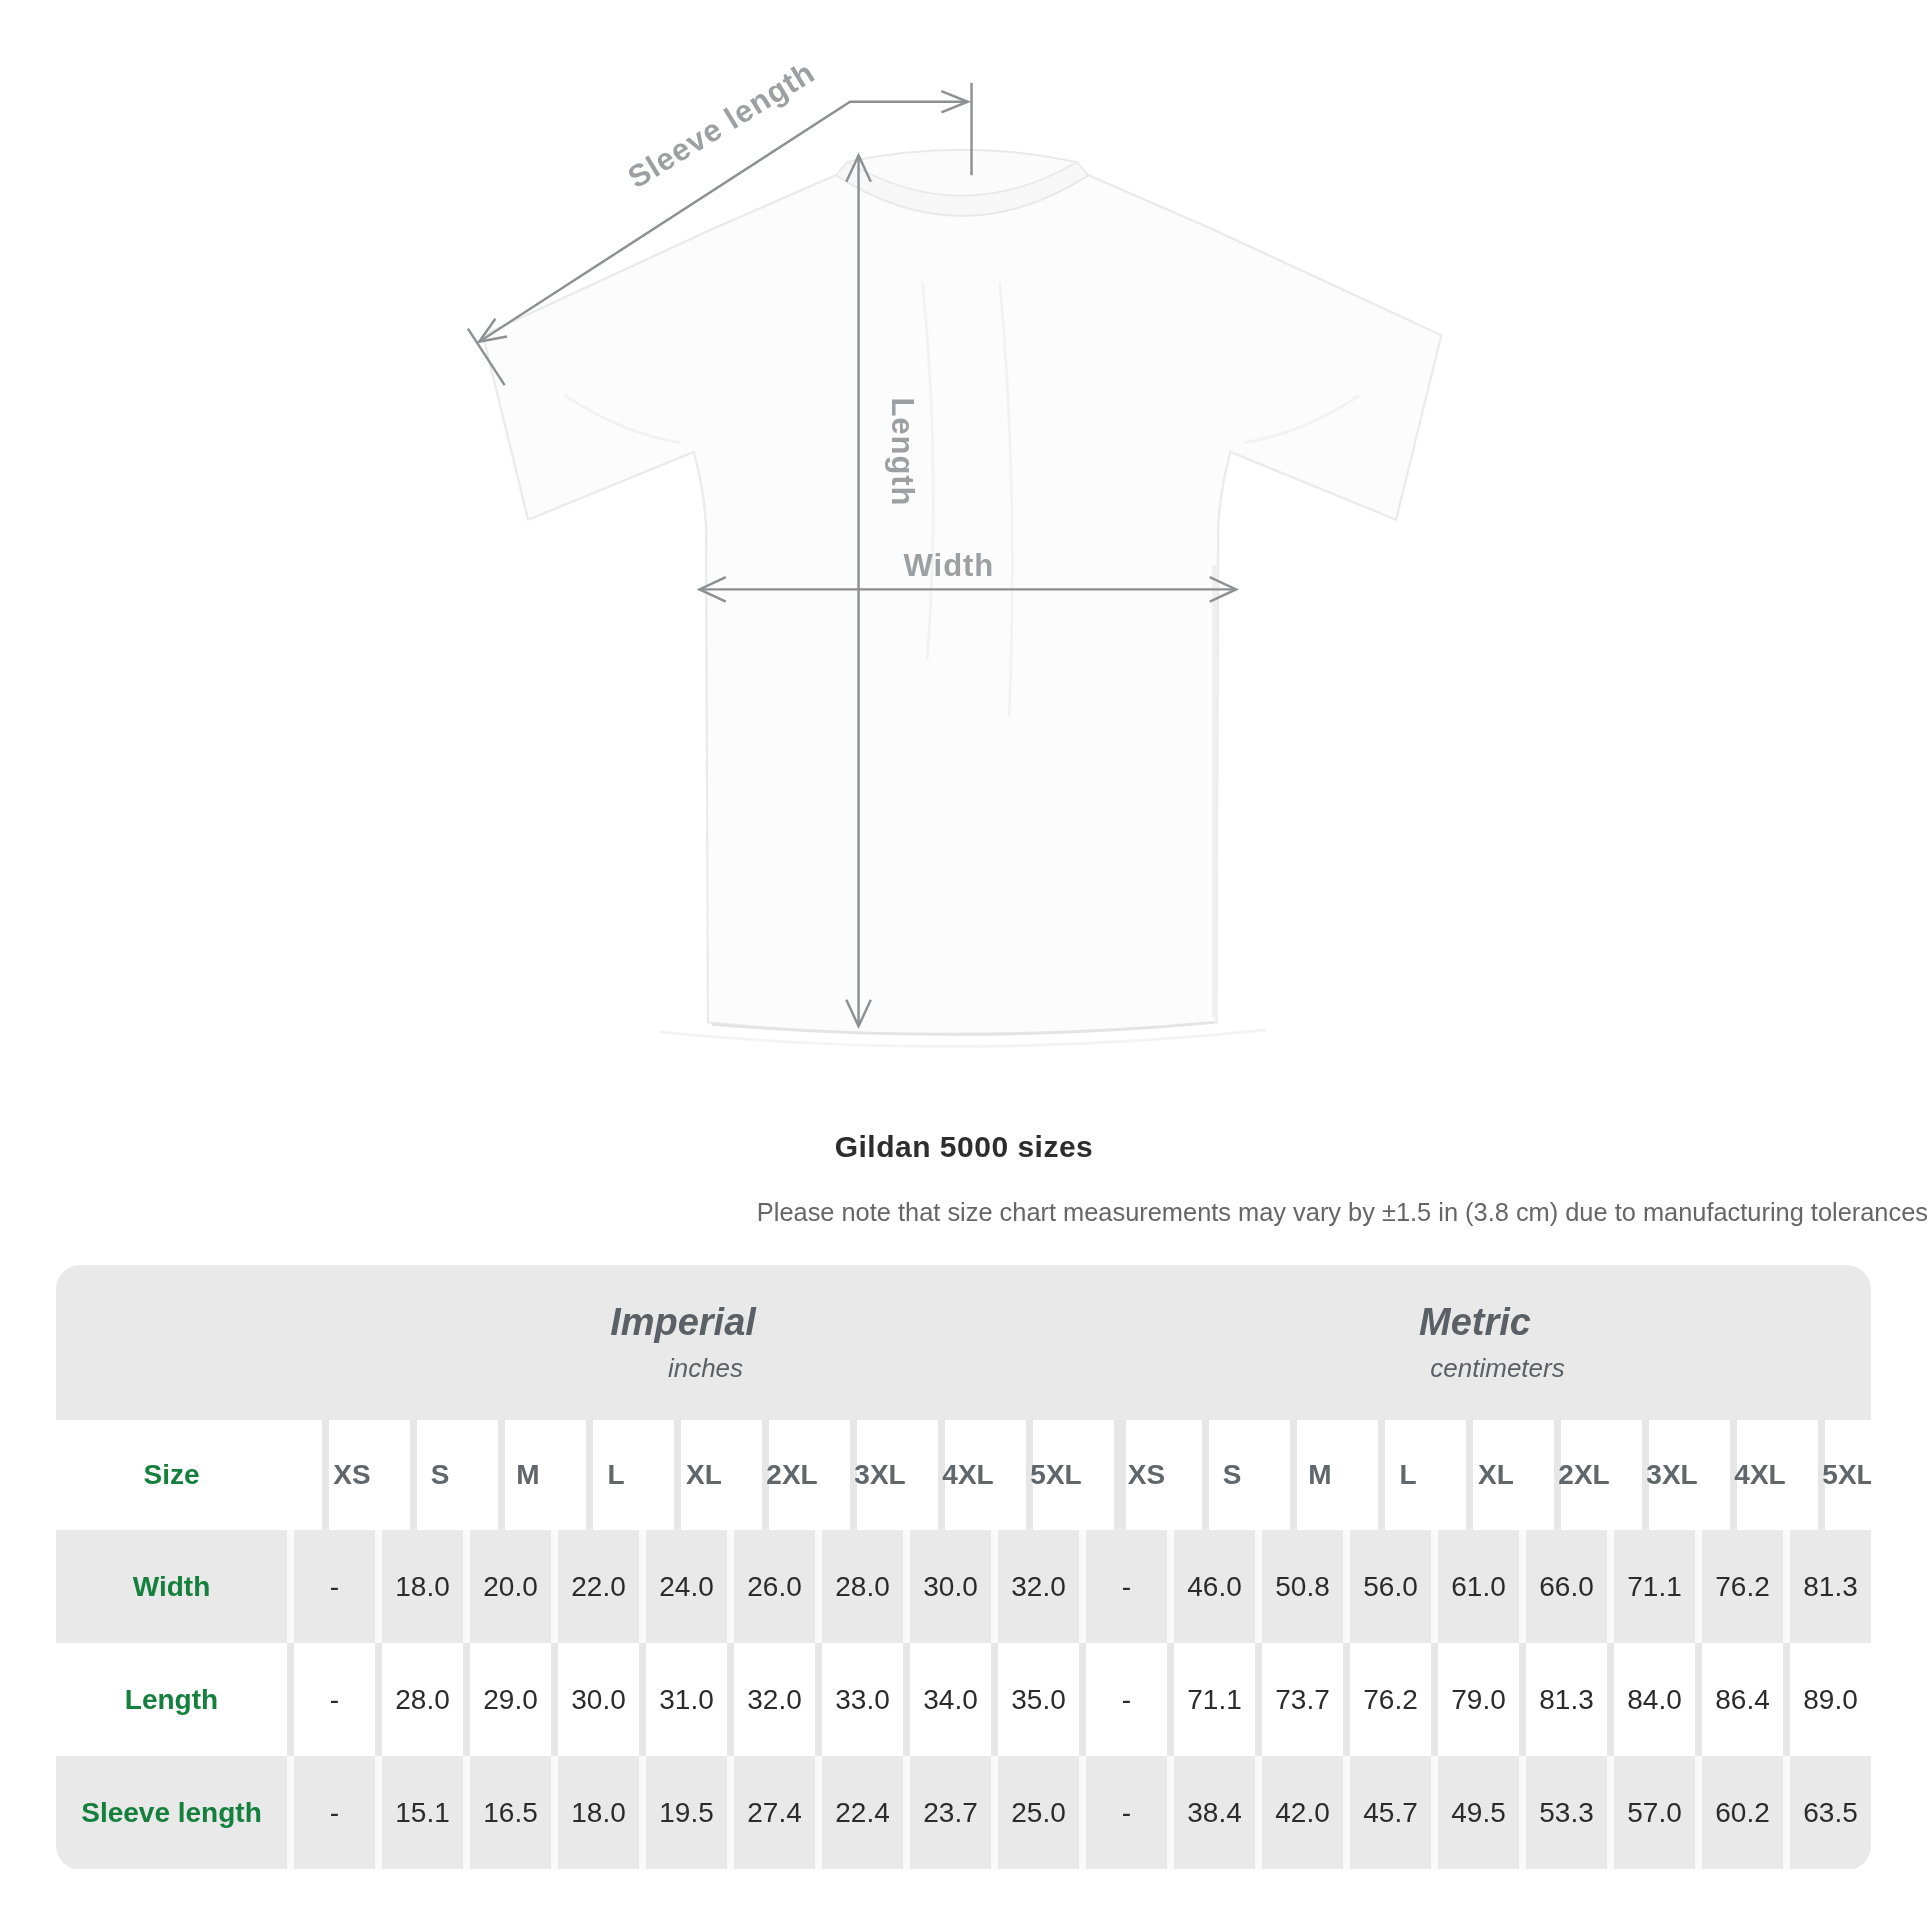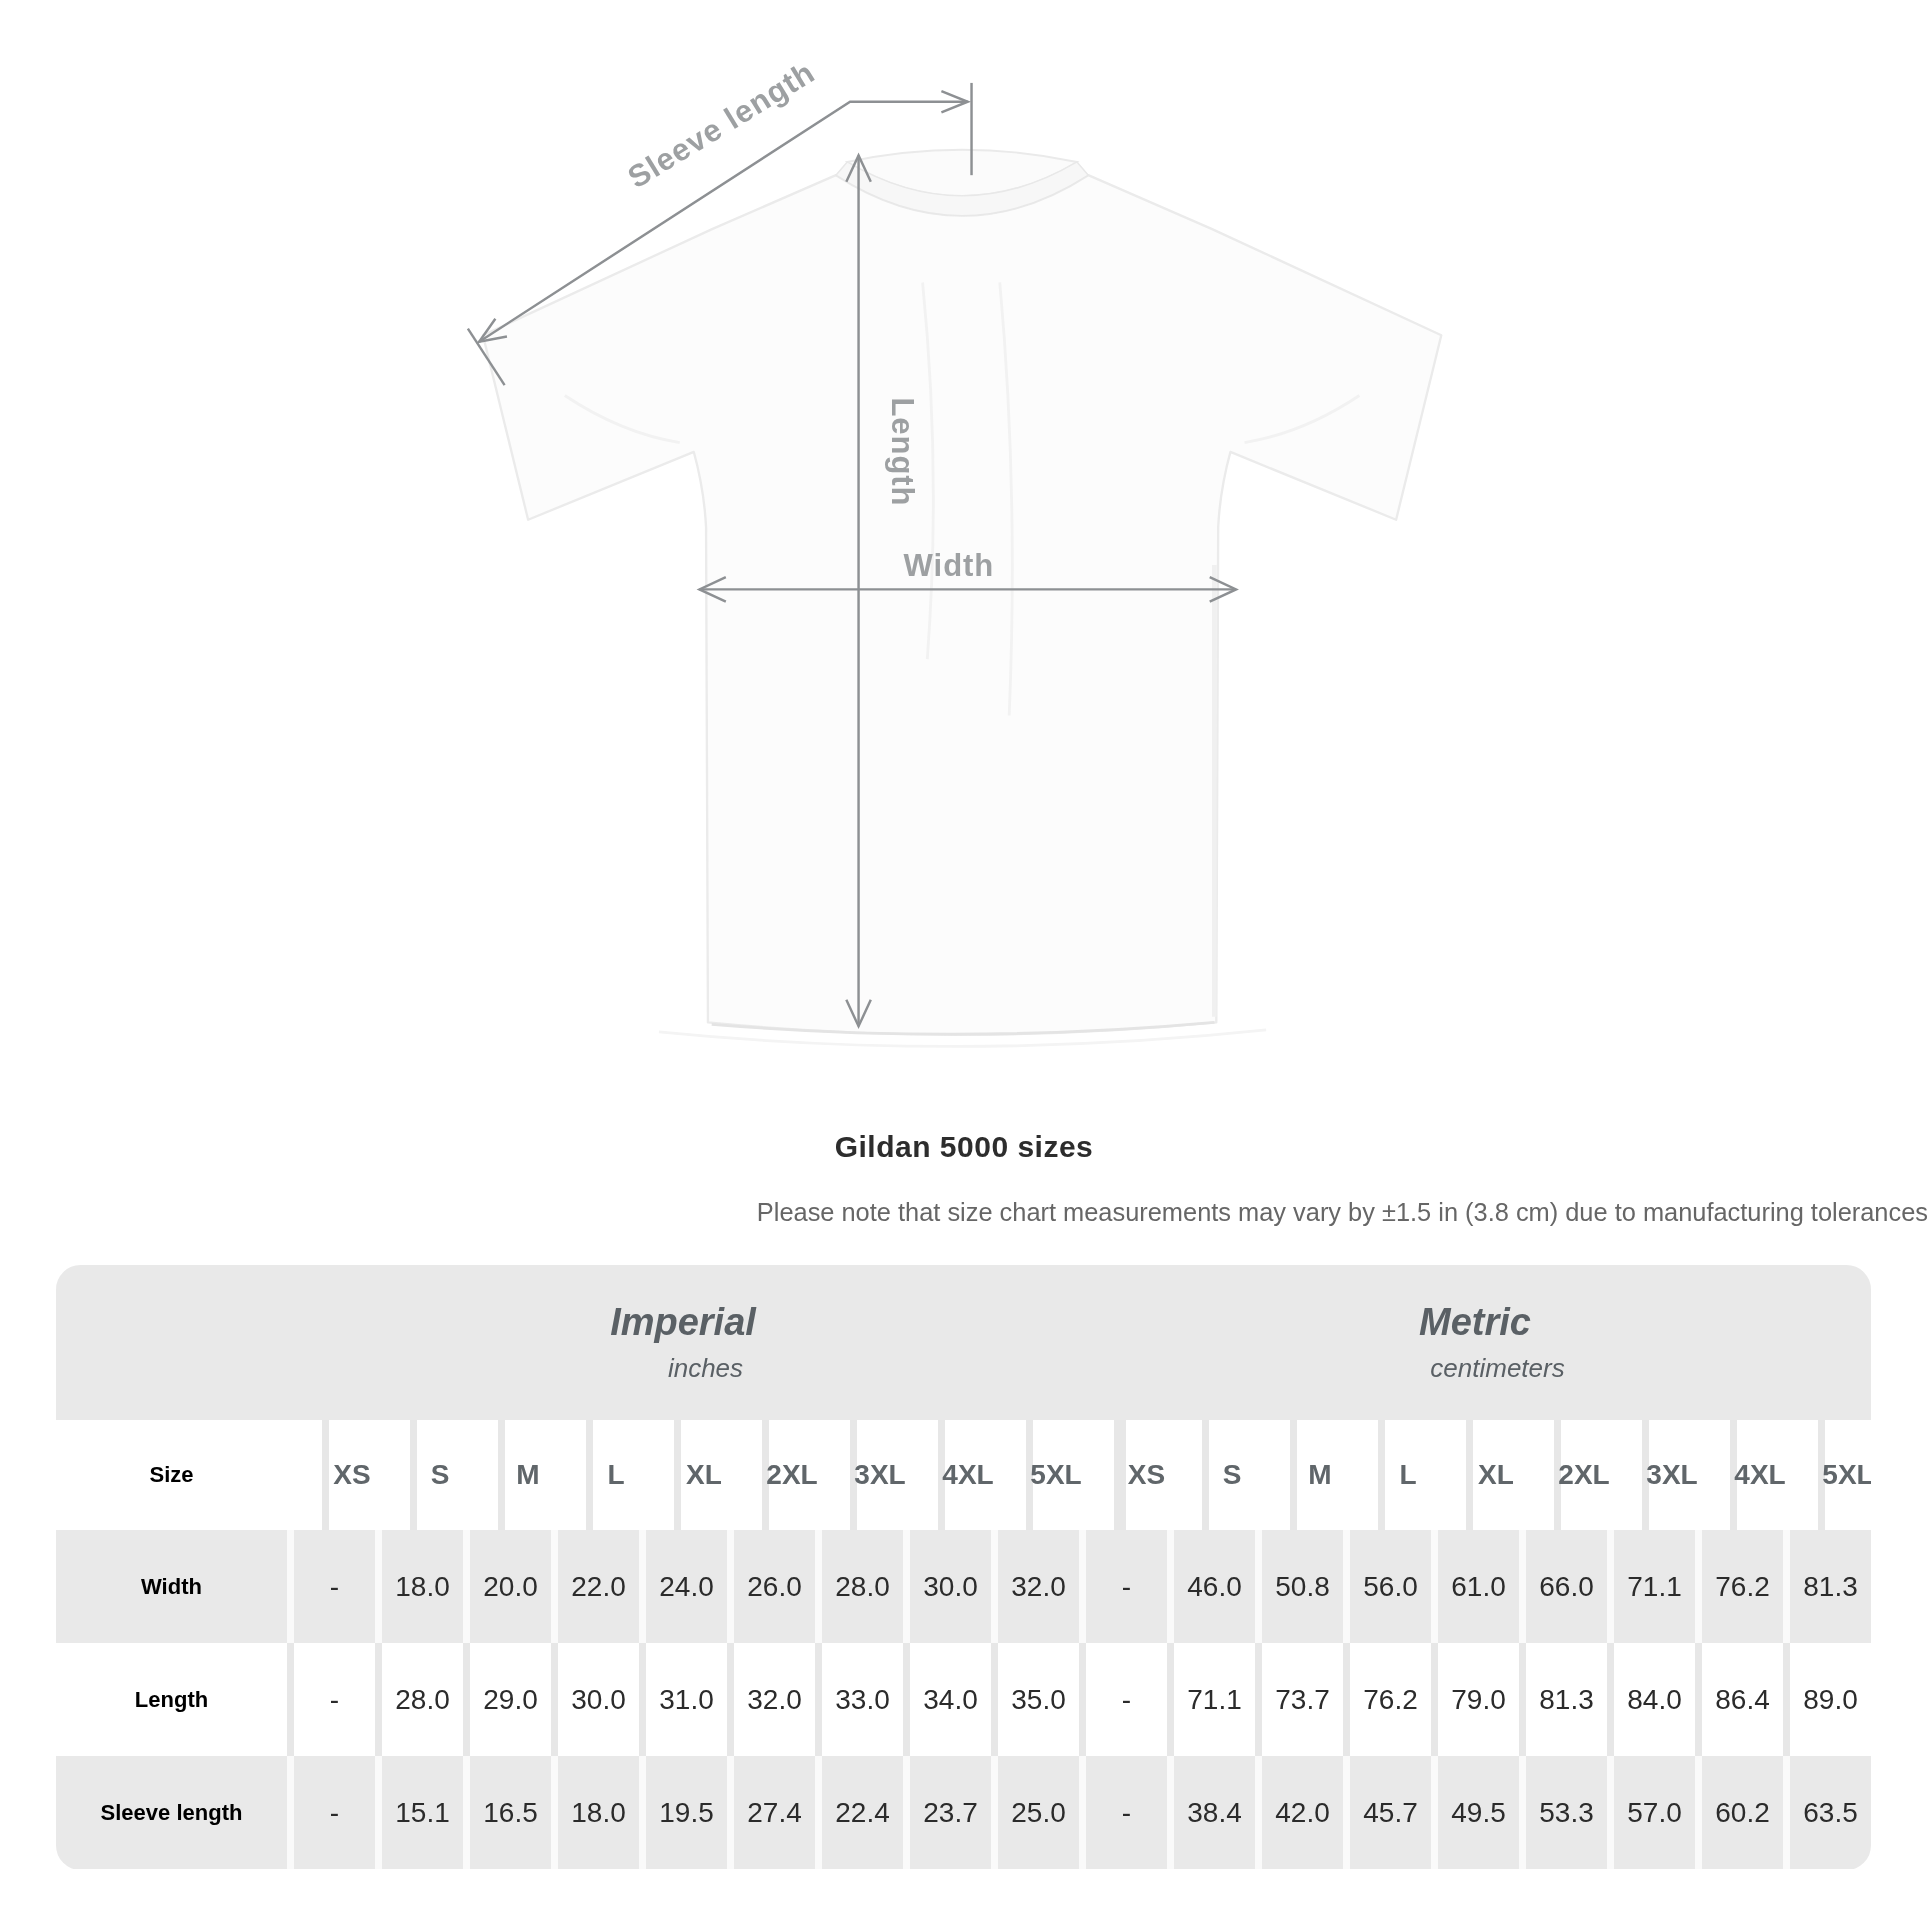--- a/index.html
+++ b/index.html
@@ -74,21 +74,21 @@
   .data-row   { height: 113px; }
   .data-row.gray  { background: #e9e9e9; }
   .data-row.white { background: #ffffff; }
 
   .header-row .cell + .cell { border-left: 7.5px solid #e7e7e7; }
   .data-row.white .cell + .cell { border-left: 7.5px solid #e7e7e7; }
   .data-row.gray  .cell + .cell { border-left: 7.5px solid #fafafa; }
   .header-row .cell.metric-start,
   .data-row .cell.metric-start { border-left-width: 12.2px; }
 
-  .label-cell { font-size: 22px; font-weight: bold; color: #000000; }
+  .label-cell { font-size: 28px; font-weight: bold; color: #15803d; }
   .size-cell  { font-size: 28px; font-weight: bold; color: #60666a; margin-left: 35px; }
   .value-cell { font-size: 28px; color: #2b2b2b; }
 </style>
 </head>
 <body>
 
 <div id="canvas">
 
   <svg id="diagram" width="1928" height="1111" viewBox="0 0 2048 1180">
 

